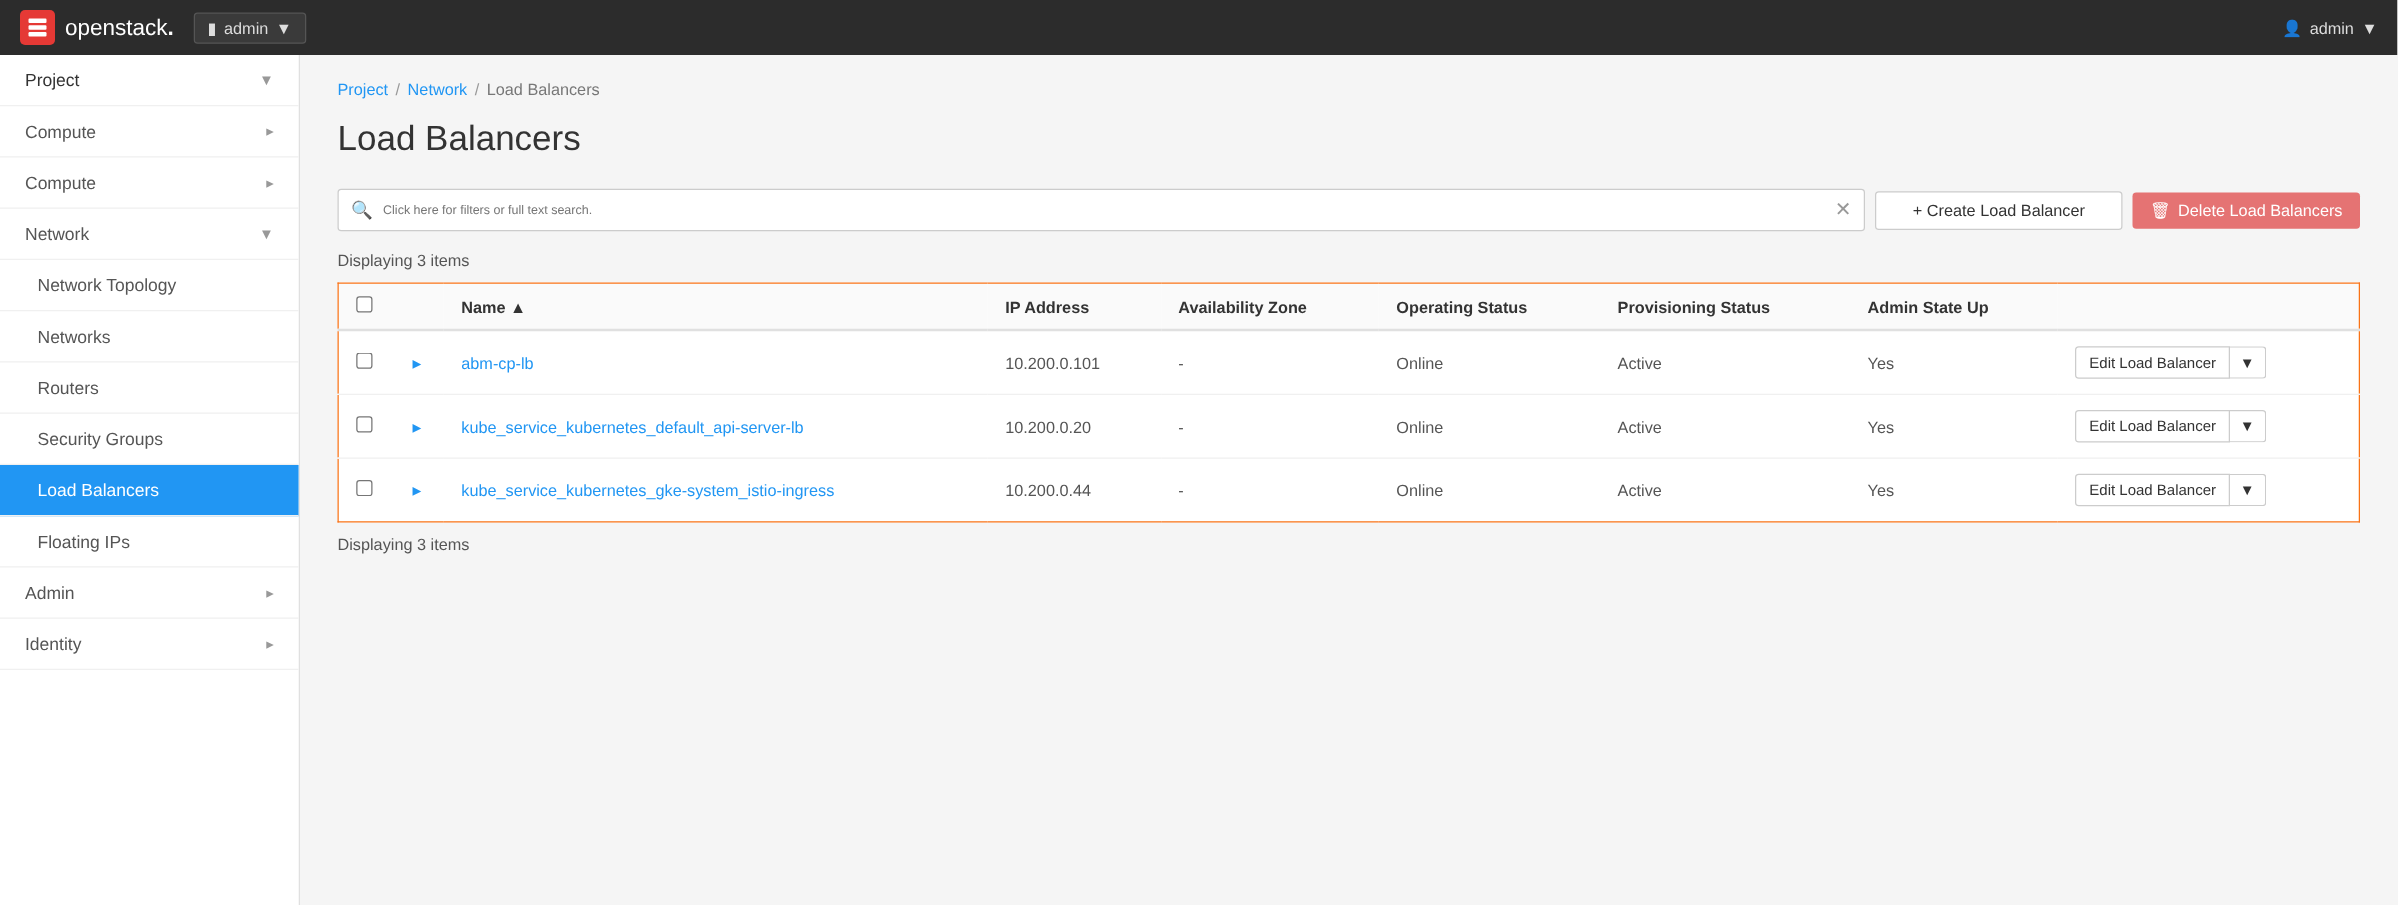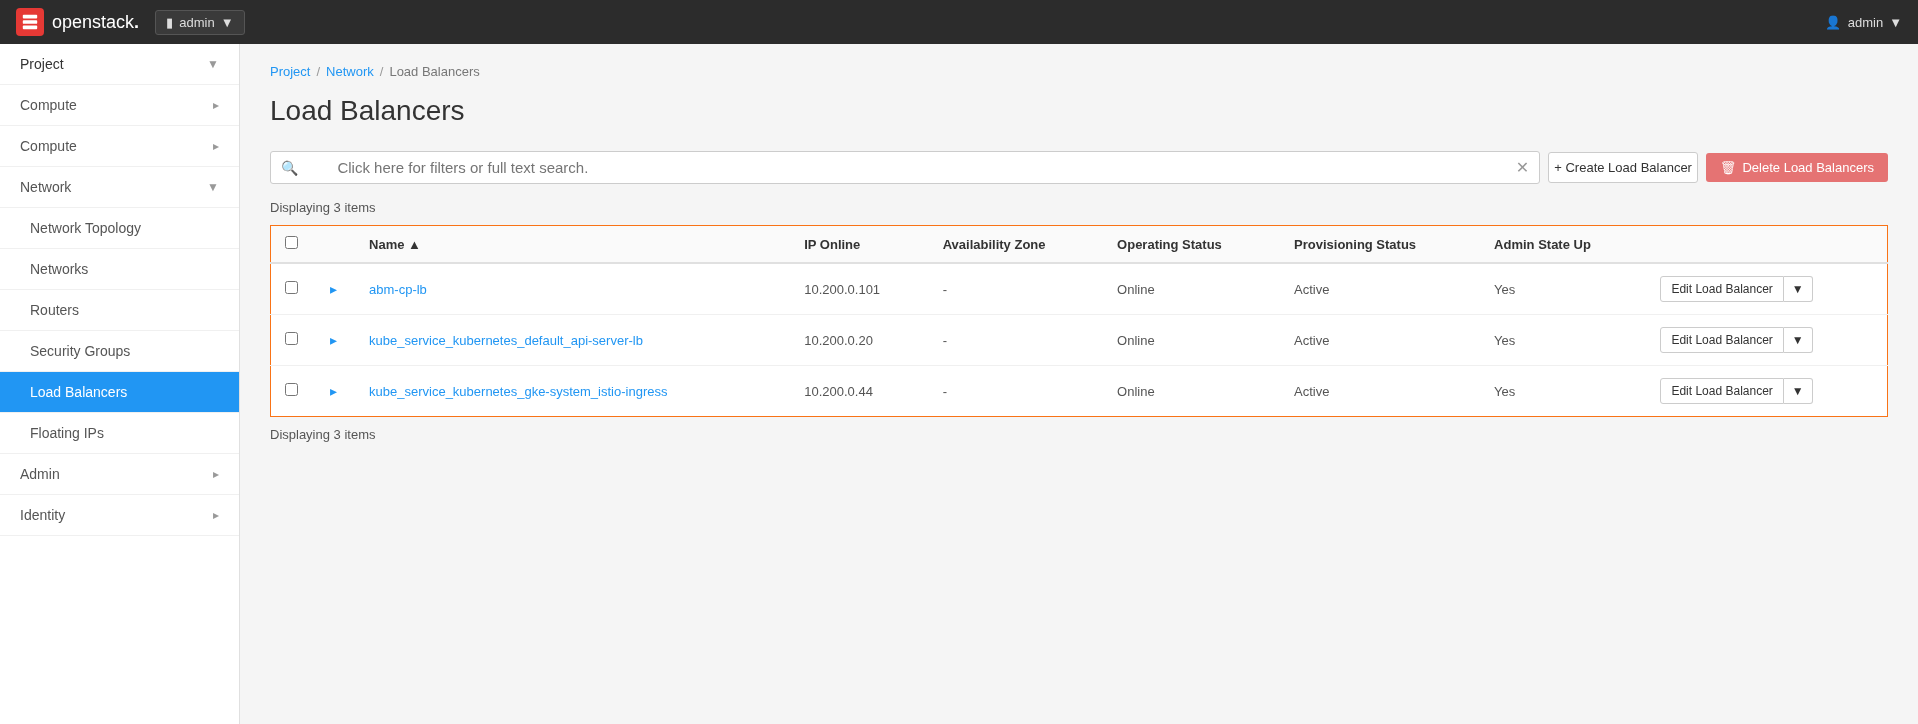--- a/index.html
+++ b/index.html
@@ -121,30 +121,29 @@
       border: 1px solid #ccc;
       border-radius: 3px;
       padding: 6px 10px;
       gap: 8px;
     }
     .search-icon { color: #999; font-size: 14px; }
     .search-input {
       border: none;
       outline: none;
       flex: 1;
-      font-size: 15px;
-      color: #333;
-      margin-left: 31px;
+      font-size: 10px;
+      color: #333;
     }
     .search-clear { color: #999; cursor: pointer; font-size: 16px; }
     .btn-create {
       background: #fff;
       border: 1px solid #ccc;
       border-radius: 3px;
-      padding: 7px 5px;
+      padding: 7px 29px;
       font-size: 13px;
       cursor: pointer;
       color: #333;
       white-space: nowrap;
     }
     .btn-delete {
       background: #e57373;
       border: none;
       border-radius: 3px;
       padding: 7px 14px;
@@ -318,21 +317,21 @@
     <div class="displaying-info">Displaying 3 items</div>
 
     <table class="data-table">
       <thead>
         <tr>
           <th class="checkbox-col">
             <input type="checkbox" style="">
           </th>
           <th class="expand-col"></th>
           <th>Name ▲</th>
-          <th>IP Online</th>
+          <th>IP Address</th>
           <th>Availability Zone</th>
           <th>Operating Status</th>
           <th>Provisioning Status</th>
           <th>Admin State Up</th>
           <th></th>
         </tr>
       </thead>
       <tbody id="table-body">
       <tr>
       <td class="checkbox-col">

